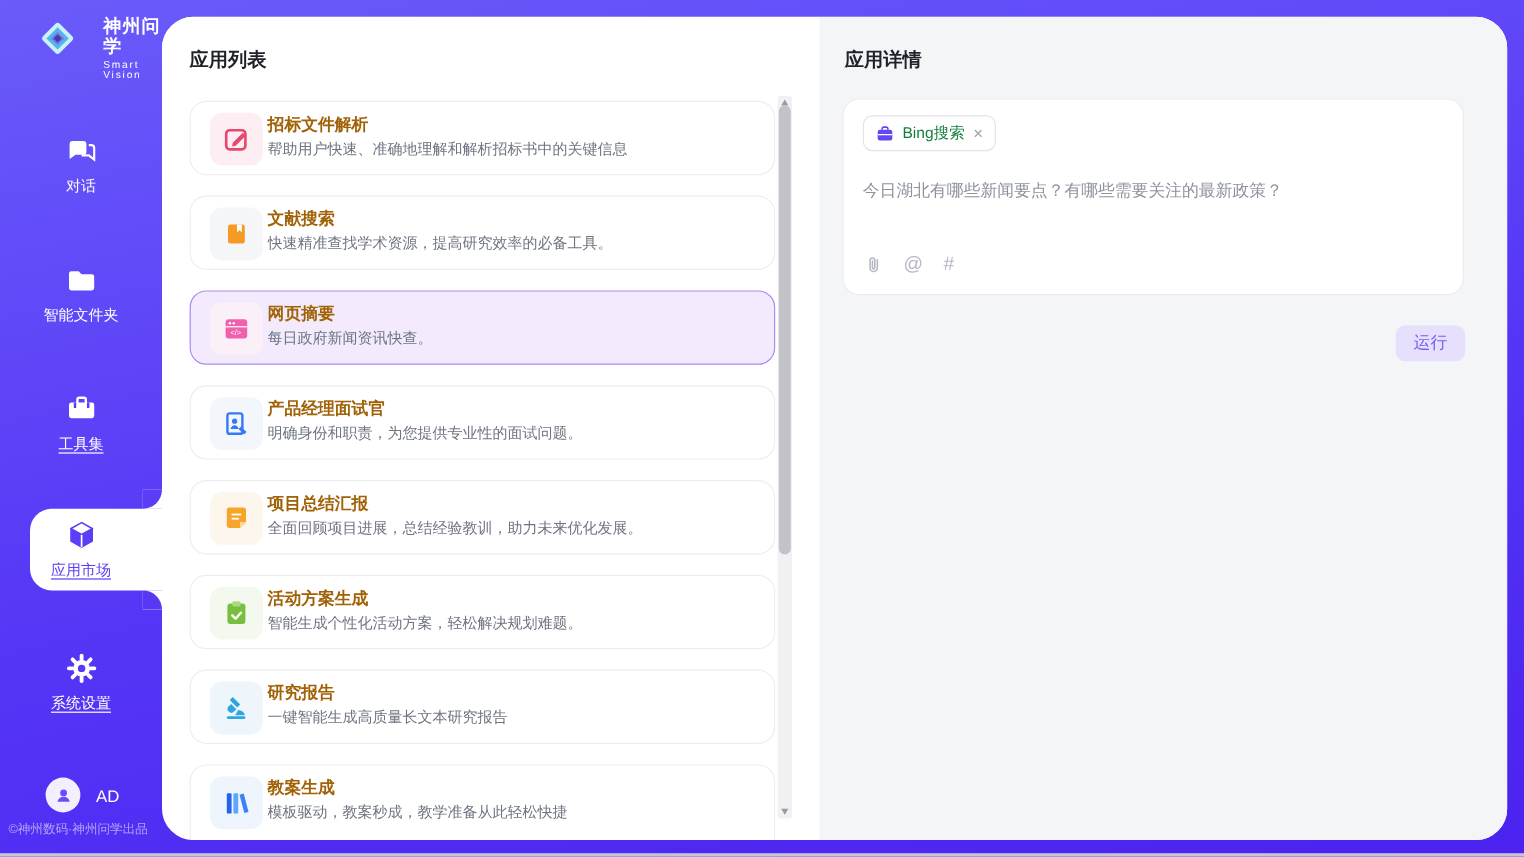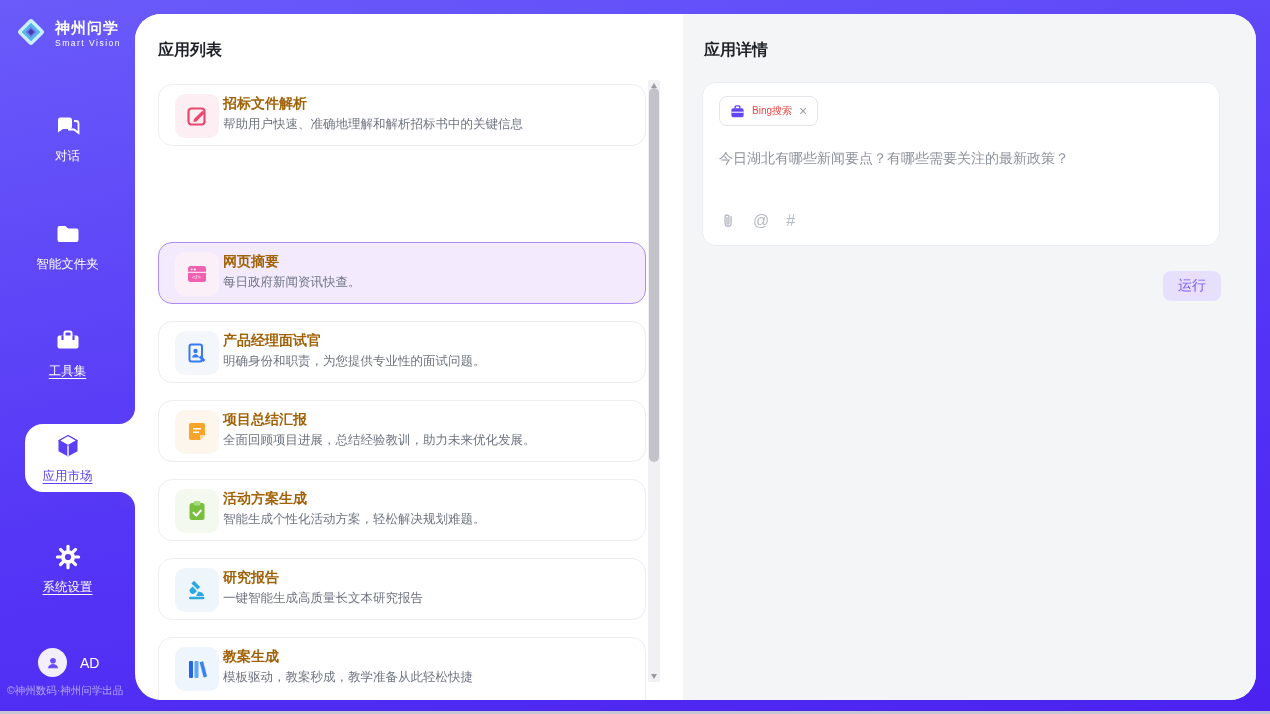--- a/index.html
+++ b/index.html
@@ -6,21 +6,21 @@
   html,body { width:1270px; height:714px; }
   body {
     position:relative; overflow:hidden;
     font-family:"Liberation Sans","DejaVu Sans",sans-serif;
     background:linear-gradient(168deg,#6a5bfa 0%,#5536f6 55%,#4b22f0 100%);
   }
   .bottom-line { position:absolute; left:0; right:0; bottom:0; height:3px; background:#c6c6d2; }
 
   
   .sidebar { position:absolute; left:0; top:0; width:135px; height:714px; }
-  .logo { position:absolute; left:14px; top:15px; display:flex; align-items:center; gap:7px; }
+  .logo { position:absolute; left:31px; top:15px; display:flex; align-items:flex-start; gap:21px; }
   .logo-txt { color:#fff; line-height:1.05; }
   .logo-title { font-size:15px; font-weight:bold; letter-spacing:1px; }
   .logo-sub { font-size:8.5px; letter-spacing:1.5px; margin-top:3px; }
   .nav-item { position:absolute; left:0; width:135px; text-align:center; color:#fff; cursor:pointer; }
   .nav-item .ic { display:block; margin:0 auto 6px auto; }
   .nav-label { font-size:12.5px; color:#fff; }
   .ul { text-decoration:underline; text-underline-offset:3px; }
   .bubble { position:absolute; left:25px; top:424px; width:110px; height:68px;
             background:#fff; border-radius:18px 0 0 18px; }
   .fillet { position:absolute; left:119px; width:16px; height:16px; background:#fff; }
@@ -56,21 +56,21 @@
   .sb-thumb { position:absolute; left:1px; top:8px; width:10px; height:374px; background:#c2c2c8; border-radius:5px; }
   .sb-arrow { position:absolute; left:3px; width:0; height:0; border-left:3.5px solid transparent; border-right:3.5px solid transparent; }
   .sb-up { top:3px; border-bottom:5px solid #9a9aa3; }
   .sb-down { bottom:3px; border-top:5px solid #9a9aa3; }
 
   
   .detail-card { position:absolute; left:19px; top:68px; width:518px; height:164px; background:#fff;
                  border:1px solid #ebecf0; border-radius:14px; }
   .chip { position:absolute; left:16px; top:13px; height:30px; display:inline-flex; align-items:center; gap:7px;
           padding:0 10px; background:#fff; border:1px solid #e3e4e9; border-radius:8px; cursor:default; }
-  .chip-label { font-size:10px; color:#ef4444; }
+  .chip-label { font-size:13px; color:#15803d; }
   .chip-x { font-size:14px; color:#9aa0aa; cursor:pointer; line-height:1; }
   .query { position:absolute; left:16px; top:67px; right:16px; font-size:14px; color:#8d929c; }
   .attach-row { position:absolute; left:17px; bottom:16px; display:flex; align-items:center; gap:17px; }
   .attach-row .glyph { font-size:16px; color:#b4b9c3; line-height:1; cursor:pointer; }
   .run-btn { position:absolute; right:35px; top:257px; width:58px; height:30px; border:none; border-radius:8px;
              background:#e7e0fd; color:#7b57f7; font-size:14px; cursor:pointer;
              font-family:"Liberation Sans","DejaVu Sans",sans-serif; }
 </style>
 </head>
 <body>
@@ -182,20 +182,30 @@
       <div class="card-ic" style="background:#fdeef3">
         <svg width="24" height="24" viewBox="0 0 24 24">
           <rect x="3.5" y="4.5" width="16" height="16" rx="3" fill="none" stroke="#e8486d" stroke-width="2.2"></rect>
           <path d="M9 15l8.3-8.3 2.4 2.4-8.3 8.3-3 .6z" fill="#e8486d"></path>
         </svg>
       </div>
       <div class="card-tt">招标文件解析</div>
       <div class="card-ds">帮助用户快速、准确地理解和解析招标书中的关键信息</div>
     </div>
 
+    <div class="card" style="top:149px">
+      <div class="card-ic" style="background:#f5f6f8">
+        <svg width="24" height="24" viewBox="0 0 24 24">
+          <rect x="5" y="4" width="14" height="16" rx="2" fill="#f59b25"></rect>
+          <path d="M12.5 4v6.5l2-1.7 2 1.7V4z" fill="#fff"></path>
+        </svg>
+      </div>
+      <div class="card-tt">文献搜索</div>
+      <div class="card-ds">快速精准查找学术资源，提高研究效率的必备工具。</div>
+    </div>
 
     <div class="card sel" style="top:228px">
       <div class="card-ic" style="background:#fcf0f8">
         <svg width="24" height="24" viewBox="0 0 24 24">
           <rect x="3" y="4" width="18" height="16" rx="2.5" fill="#f060ae"></rect>
           <circle cx="6.6" cy="7.4" r="1" fill="#fff"></circle>
           <circle cx="9.8" cy="7.4" r="1" fill="#fff"></circle>
           <rect x="3" y="9.8" width="18" height="1" fill="#fff"></rect>
           <text x="7" y="17.2" font-size="6.2" fill="#fff" font-family="sans-serif">&lt;/&gt;</text>
         </svg>

